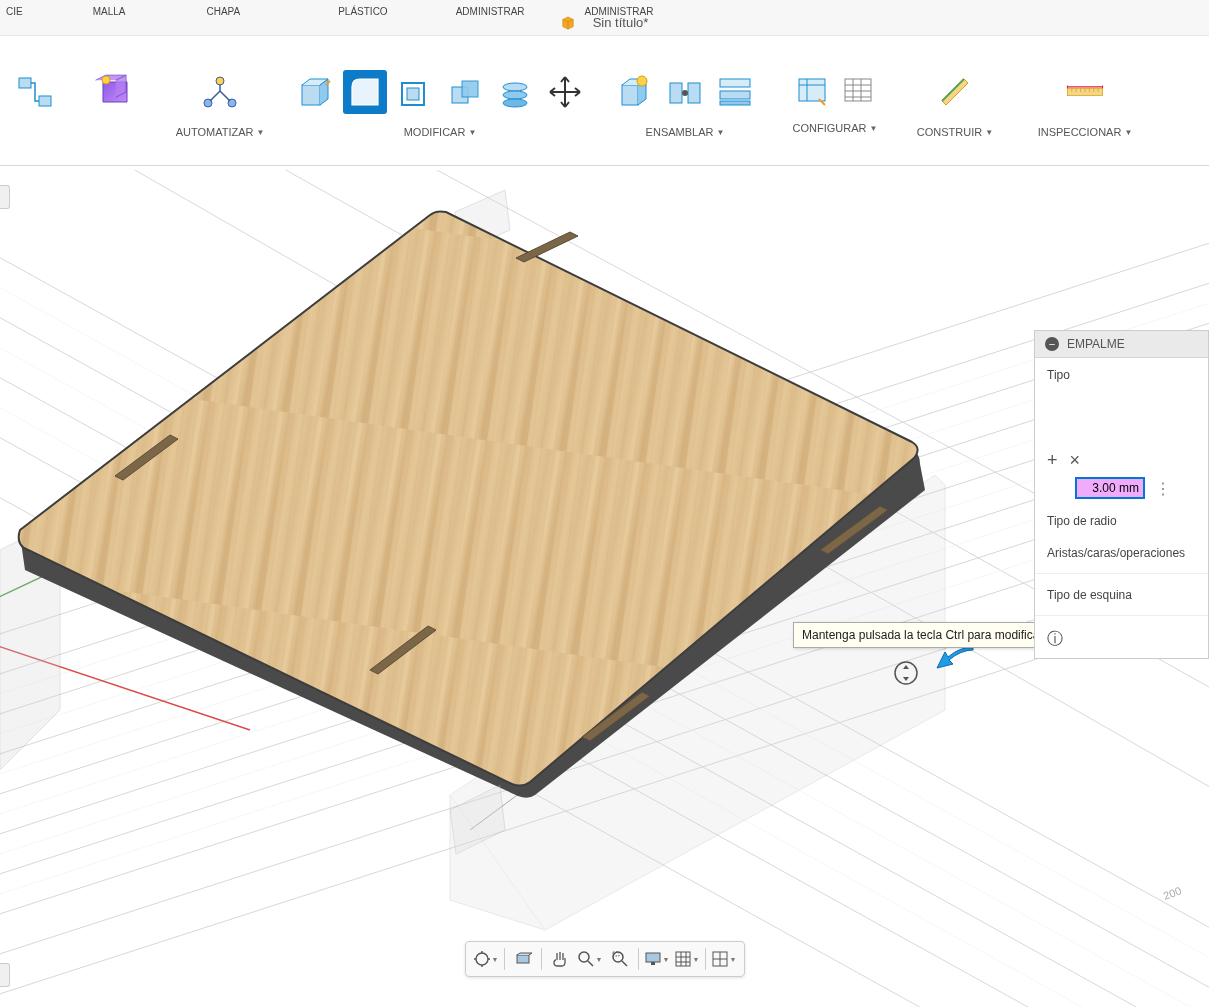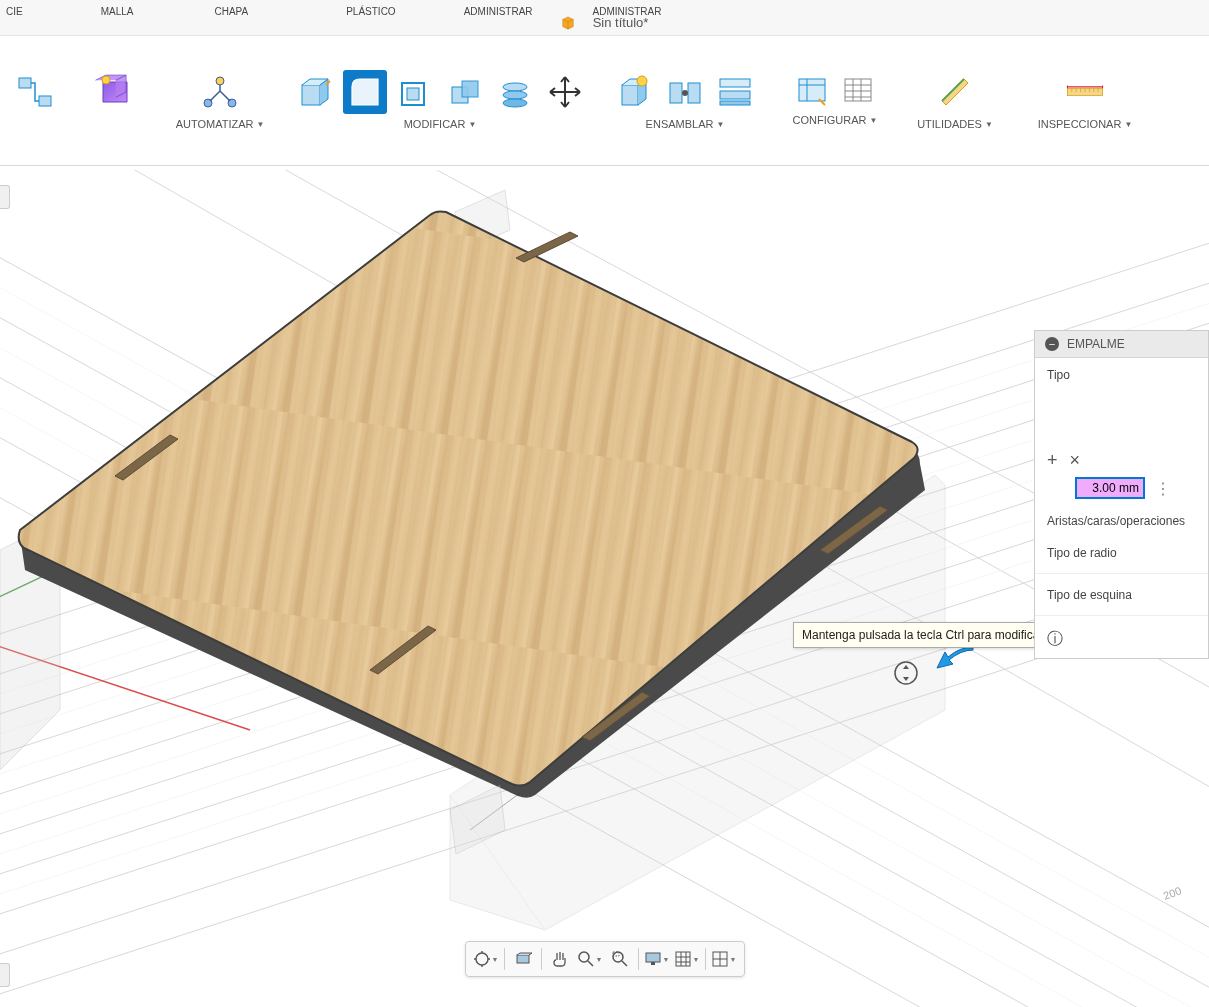--- a/index.html
+++ b/index.html
@@ -9,21 +9,21 @@
 .title-bar .title { font-size: 13px; color: #555; display: flex; align-items: center; gap: 18px; }
 .title-bar .cube-icon { width: 14px; height: 14px; }
 
 .ribbon { background: #fff; border-bottom: 1px solid #d8d8d8; display: flex; padding: 0 0 4px 0; height: 130px; }
 .ribbon-group { display: flex; flex-direction: column; align-items: center; padding: 4px 8px; border-right: none; position: relative; }
 .ribbon-tabs { position: absolute; top: 0; left: 0; height: 26px; display: flex; gap: 40px; padding-left: 0; z-index: 2; }
 .ribbon-tab { font-size: 10px; color: #444; cursor: pointer; padding: 6px 4px; }
 .ribbon-icons { display: flex; gap: 6px; margin-top: 30px; align-items: center; }
 .ribbon-icon { width: 44px; height: 44px; border-radius: 3px; display: flex; align-items: center; justify-content: center; cursor: pointer; }
 .ribbon-icon.small { width: 40px; height: 40px; }
-.ribbon-label { font-size: 11px; color: #555; margin-top: 4px; display: flex; align-items: center; gap: 3px; cursor: pointer; }
+.ribbon-label { font-size: 11px; color: #555; margin-top: 12px; display: flex; align-items: center; gap: 3px; cursor: pointer; }
 .dropdown-caret { font-size: 8px; color: #666; }
 
 .viewport { position: absolute; top: 170px; left: 0; right: 0; bottom: 0; background: #fff; overflow: hidden; }
 .grid-plane { position: absolute; top: 0; left: 0; right: 0; bottom: 0; }
 
 .tooltip-box { position: absolute; top: 452px; left: 793px; background: #fffef0; border: 1px solid #aaa; padding: 5px 8px; font-size: 12px; color: #222; z-index: 50; box-shadow: 1px 1px 3px rgba(0,0,0,0.15);}
 .blue-arrow { position: absolute; top: 476px; left: 935px; z-index: 49; }
 
 .panel { position: absolute; right: 0; top: 330px; width: 175px; background: #fff; border: 1px solid #ccc; font-size: 12px; z-index: 60; }
 .panel-header { background: #eaeaea; padding: 6px 10px; display: flex; align-items: center; gap: 8px; border-bottom: 1px solid #d5d5d5; color: #555; font-size: 12px; }
@@ -59,21 +59,21 @@
         <path d="M8 1l6 3v8l-6 3-6-3V4z" fill="#f5a623" stroke="#c77d0a" stroke-width="0.6"></path>
         <path d="M2 4l6 3 6-3M8 7v8" stroke="#c77d0a" stroke-width="0.6" fill="none"></path>
       </svg>
     <span>Sin título*</span>
   </div>
 </div>
 
 <div class="ribbon">
   <div class="ribbon-tabs">
     <span class="ribbon-tab" style="margin-left:2px">CIE</span>
-    <span class="ribbon-tab" style="margin-left:30px">MALLA</span>
+    <span class="ribbon-tab" style="margin-left:22px">MALLA</span>
     <span class="ribbon-tab" style="margin-left:33px">CHAPA</span>
     <span class="ribbon-tab" style="margin-left:50px">PLÁSTICO</span>
     <span class="ribbon-tab" style="margin-left:20px">ADMINISTRAR</span>
     <span class="ribbon-tab" style="margin-left:12px">ADMINISTRAR</span>
   </div>
 
   <div class="ribbon-group" style="width:70px">
     <div class="ribbon-icons">
       <div class="ribbon-icon">
         <svg class="ico" width="40" height="40" viewBox="0 0 40 40">
@@ -222,21 +222,21 @@
   <div class="ribbon-group" style="width:110px">
     <div class="ribbon-icons">
       <div class="ribbon-icon">
           <svg class="ico" width="38" height="38" viewBox="0 0 38 38">
             <path d="M6 28L28 6l4 4L10 32z" fill="#f5d58c" stroke="#d6a20a"></path>
             <path d="M6 28L28 6" stroke="#58a34a" stroke-width="2"></path>
           </svg>
         </div>
     </div>
     <div class="ribbon-label">
-        <span>UTILIDADES</span>
+        <span>CONSTRUIR</span>
         <span class="dropdown-caret">▼</span>
       </div>
   </div>
 
   <div class="ribbon-group" style="width:150px">
     <div class="ribbon-icons">
       <div class="ribbon-icon">
           <svg class="ico" width="60" height="30" viewBox="0 0 60 30">
             <rect x="6" y="10" width="48" height="10" fill="#f5d58c" stroke="#d6a20a"></rect>
             <path d="M6 10v-4M54 10v-4M6 8h48" stroke="#d23" stroke-width="1.4"></path>
@@ -377,22 +377,22 @@
   <div style="height:52px"></div>
   <div class="panel-actions">
     <span>+</span>
     <span>×</span>
   </div>
   <div class="panel-input-row">
     <div style="width:24px"></div>
     <input class="panel-input" value="3.00 mm" style="">
     <span class="panel-more-icon">⋮</span>
   </div>
+  <div class="panel-label">Tipo de radio</div>
   <div class="panel-label">Aristas/caras/operaciones</div>
-  <div class="panel-label">Tipo de radio</div>
   <div style="height:6px;border-top:1px solid #eee;margin-top:4px"></div>
   <div class="panel-label">Tipo de esquina</div>
   <div style="height:6px;border-top:1px solid #eee;margin-top:4px"></div>
   <div class="panel-info">ⓘ</div>
 </div>
 
 <div class="nav-toolbar">
   <div class="nav-btn">
       <svg width="18" height="18" viewBox="0 0 18 18">
         <circle cx="9" cy="9" r="6" fill="none" stroke="#555" stroke-width="1.4"></circle>

